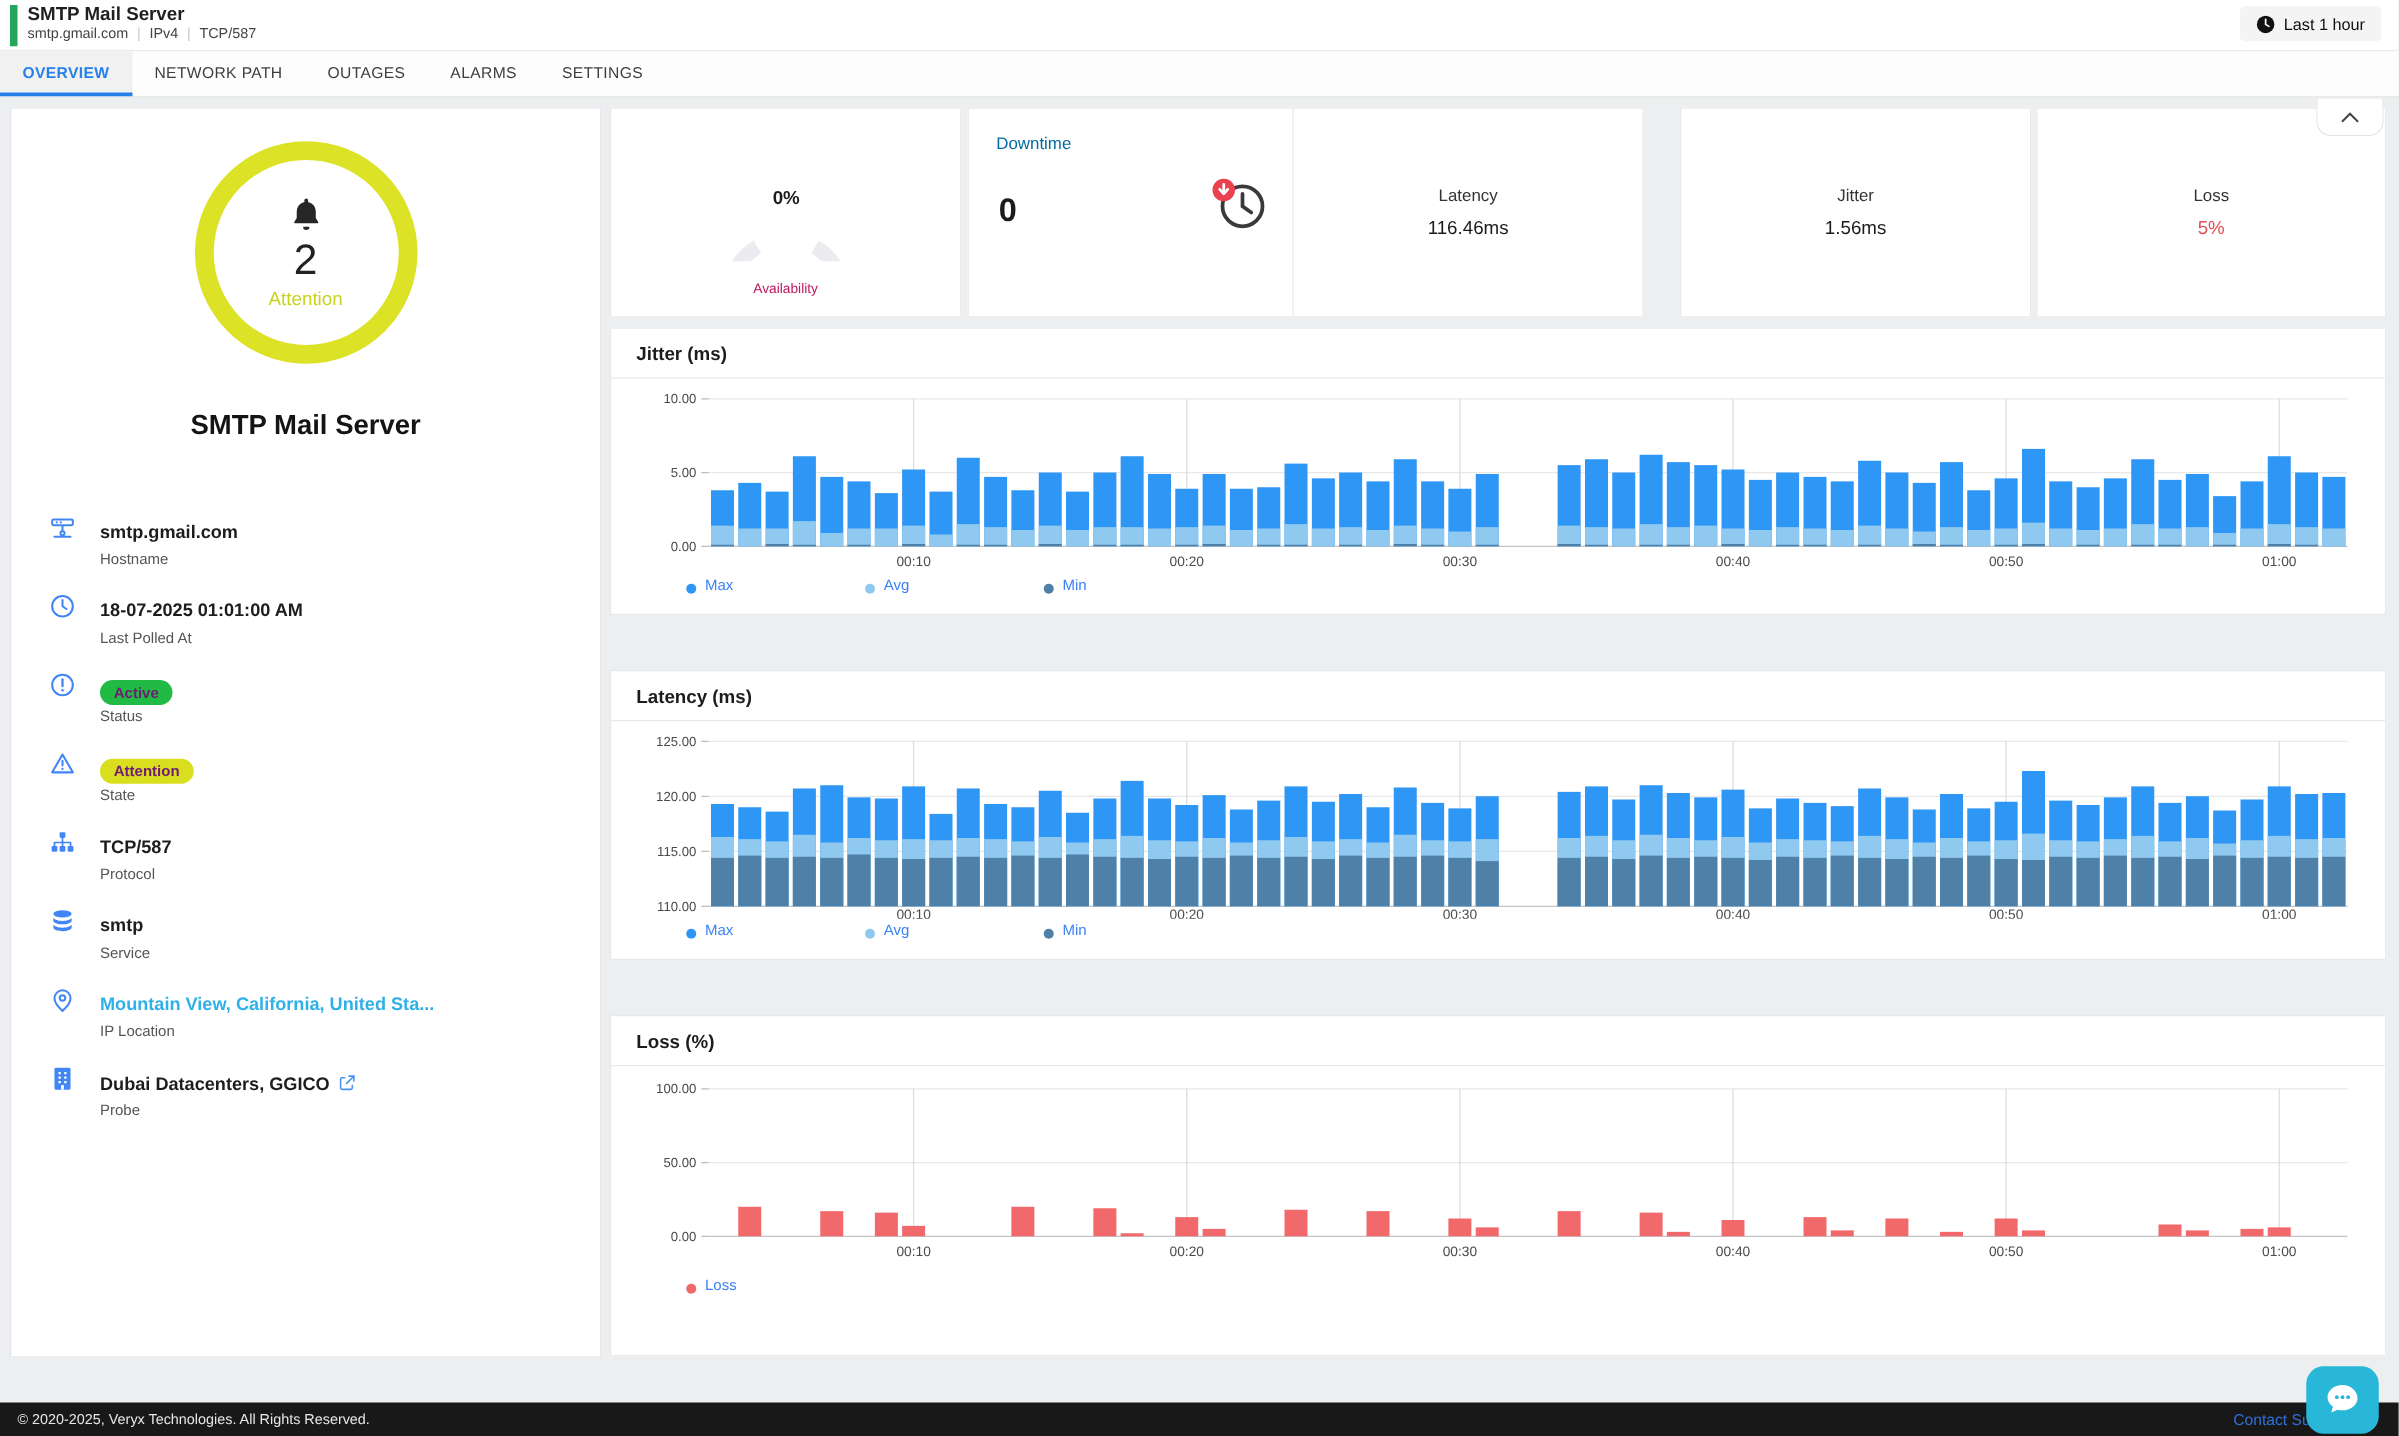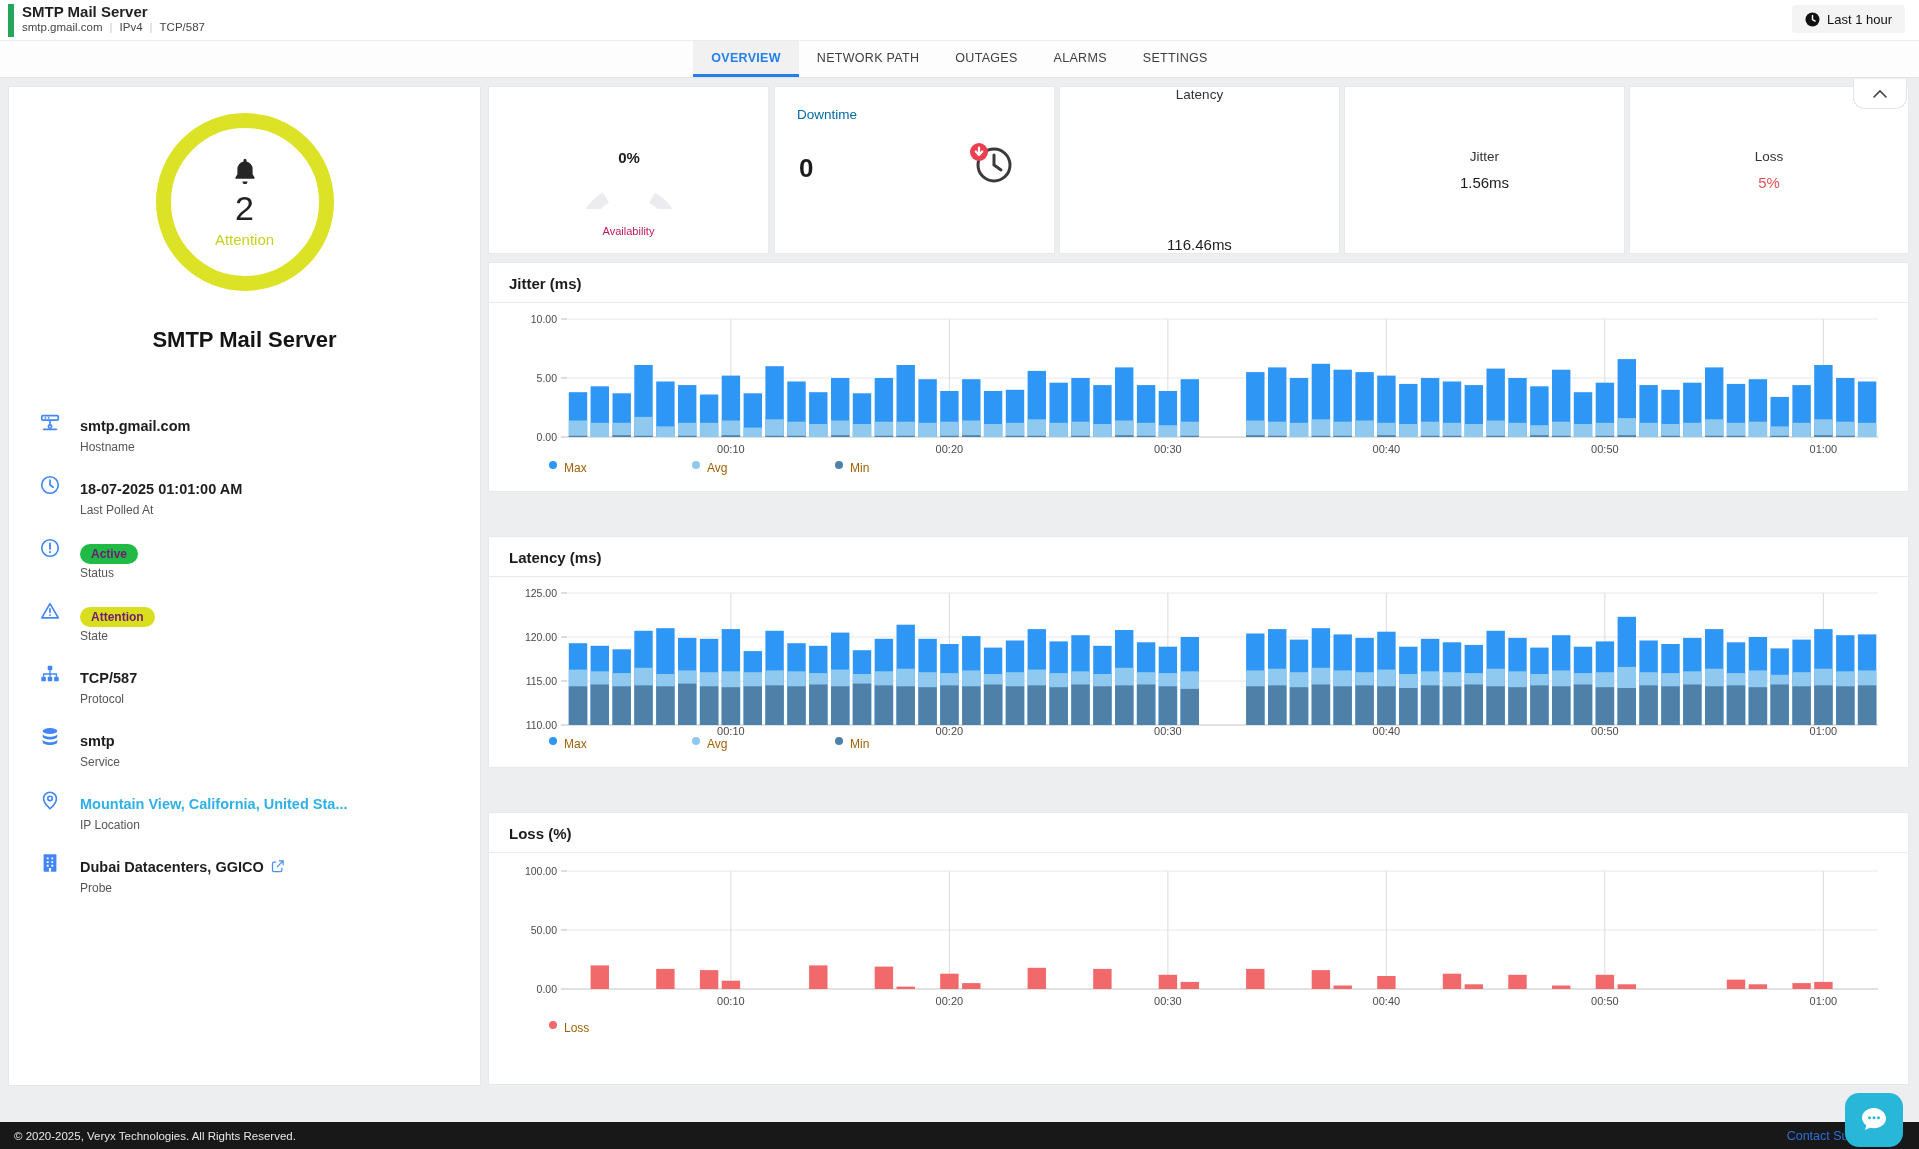--- a/index.html
+++ b/index.html
@@ -7,21 +7,21 @@
 
   
   .header { position:absolute; top:0; left:0; width:1919px; height:40px; background:#fff; z-index:5; }
   .accent-bar { position:absolute; left:8px; top:4px; width:6px; height:33px; background:#26a65b; }
   .hdr-title { position:absolute; left:22px; top:3px; font-size:15px; font-weight:bold; color:#1f1f1f; }
   .hdr-sub { position:absolute; left:22px; top:21px; font-size:11.5px; color:#444; }
   .hdr-sub .sep { color:#c9c9c9; margin:0 7px; }
   .time-pill { position:absolute; right:14px; top:5px; height:28px; background:#f4f4f5; border-radius:4px; display:flex; align-items:center; gap:7px; padding:0 13px; font-size:13px; color:#111; cursor:pointer; }
 
   
-  .tabstrip { position:absolute; top:40px; left:0; width:1919px; height:38px; background:#fdfdfd; border-top:1px solid #ececec; border-bottom:1px solid #e2e2e2; display:flex; justify-content:center; z-index:4; }
+  .tabstrip { position:absolute; top:40px; left:0; width:1919px; height:38px; background:#fdfdfd; border-top:1px solid #ececec; border-bottom:1px solid #e2e2e2; display:flex; justify-content:flex-start; z-index:4; }
   .tab { display:flex; align-items:center; padding:0 18px; font-size:12.5px; letter-spacing:.3px; color:#3d3d3d; cursor:pointer; border-bottom:3px solid transparent; }
   .tab.active { color:#2680eb; background:#f1f1f1; border-bottom:3px solid #2680eb; font-weight:bold; }
   .collapse-btn { position:absolute; top:79px; right:12px; width:54px; height:30px; background:#fff; border:1px solid #e4e4e4; border-top:none; border-radius:0 0 12px 12px; display:flex; align-items:center; justify-content:center; cursor:pointer; z-index:6; }
 
   
   .left-panel { position:absolute; left:8px; top:86px; width:473px; height:1000px; background:#fff; border:1px solid #e5e7ea; }
   .ring { position:absolute; left:50%; transform:translateX(-50%); top:26px; width:178px; height:178px; border-radius:50%; border:15px solid #dce226; display:flex; flex-direction:column; align-items:center; justify-content:center; }
   .ring .cnt { font-size:34px; color:#222; margin-top:2px; }
   .ring .st { font-size:15px; color:#c9d21d; margin-top:3px; }
   .dev-name { position:absolute; top:240px; width:100%; text-align:center; font-size:22px; font-weight:bold; color:#141414; }
@@ -47,21 +47,21 @@
   .dt-label { position:absolute; left:22px; top:20px; font-size:13.5px; color:#0369a1; }
   .dt-value { position:absolute; left:24px; top:66px; font-size:26px; font-weight:bold; color:#1c1c1c; }
   .dt-icon { position:absolute; right:38px; top:52px; }
 
   
   .chart-card { position:absolute; left:488px; width:1421px; background:#fff; border:1px solid #e7e9eb; padding:12px 20px 8px 20px; }
   .chart-title { font-size:15px; font-weight:bold; color:#1c1c1c; padding-bottom:10px; }
   .chart-divider { height:1px; background:#e9e9e9; margin:0 -20px; }
   .chart-svg { display:block; margin-top:6px; }
   .legend { display:flex; margin-left:40px; margin-top:2px; }
-  .legend-item { display:flex; align-items:flex-start; gap:7px; width:143px; font-size:12px; color:#a16207; cursor:pointer; }
+  .legend-item { display:flex; align-items:flex-end; gap:7px; width:143px; font-size:12px; color:#3b82f6; cursor:pointer; }
   .legend-dot { width:8px; height:8px; border-radius:50%; }
 
   
   .footer { position:absolute; bottom:0; left:0; width:1919px; height:27px; background:#181818; display:flex; align-items:center; justify-content:space-between; padding:0 14px; z-index:5; }
   .foot-copy { font-size:11.5px; color:#e6e6e6; }
   .foot-link { font-size:12.5px; color:#2e6fd9; margin-right:28px; cursor:pointer; }
   .chat-widget { position:absolute; right:16px; bottom:2px; width:58px; height:54px; background:#28b7d8; border-radius:14px; display:flex; align-items:center; justify-content:center; cursor:pointer; z-index:9; }
 </style>
 </head>
 <body>
@@ -203,21 +203,21 @@
   <div class="dt-icon">
     <svg width="48" height="48" viewBox="0 0 48 48">
       <circle cx="26" cy="26" r="16" fill="none" stroke="#3a3a3a" stroke-width="3"></circle>
       <path d="M26 16v10l7 5" stroke="#3a3a3a" stroke-width="3" fill="none" stroke-linecap="round"></path>
       <circle cx="11" cy="13" r="9" fill="#ea4050"></circle>
       <path d="M11 8.5v7M7.8 12.5l3.2 3.5 3.2-3.5" stroke="#fff" stroke-width="2.2" fill="none" stroke-linecap="round" stroke-linejoin="round"></path>
     </svg>
   </div>
 </div>
 
-<div class="scard centered-card" style="left:1059px; width:281px;justify-content:space-between;">
+<div class="scard centered-card" style="left:1034px; width:281px;">
   <div class="clabel">Latency</div>
   <div class="cvalue">116.46ms</div>
 </div>
 
 <div class="scard centered-card" style="left:1344px; width:281px;">
   <div class="clabel">Jitter</div>
   <div class="cvalue">1.56ms</div>
 </div>
 
 <div class="scard centered-card" style="left:1629px; width:280px;">

